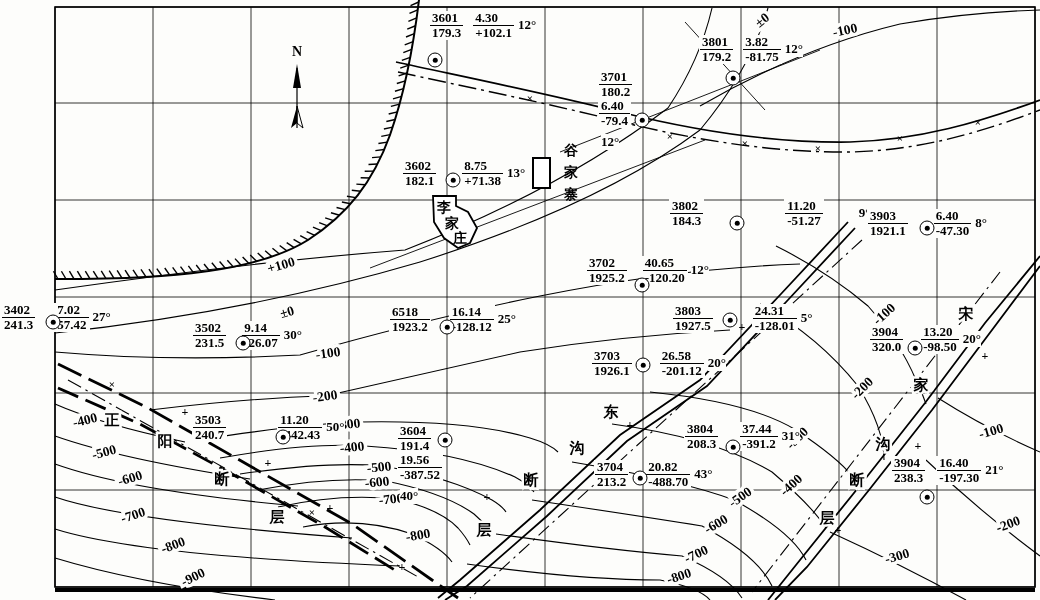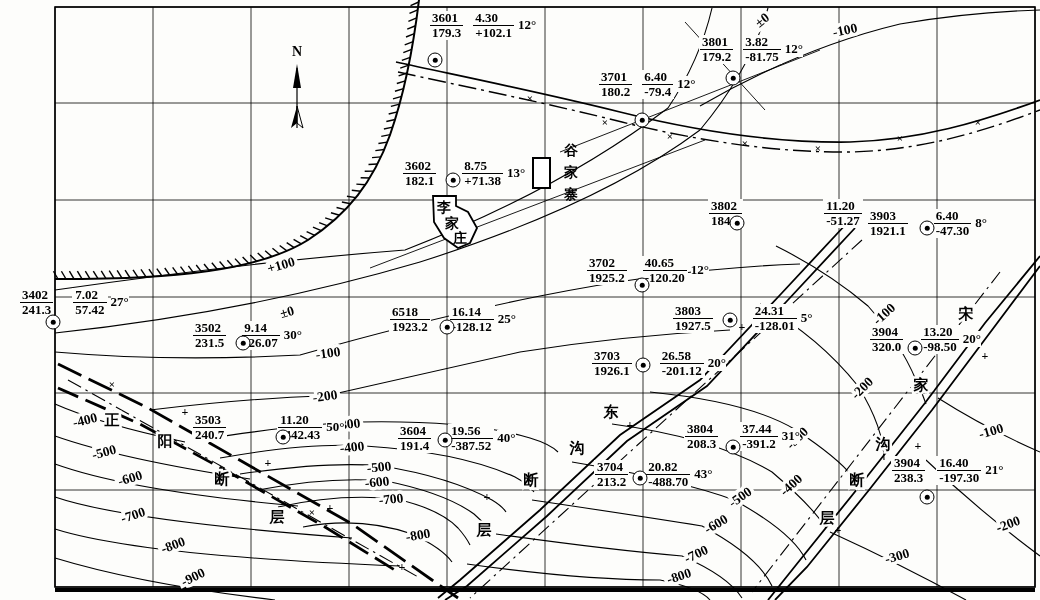--- a/index.html
+++ b/index.html
@@ -270,21 +270,21 @@
           <span class="den">179.3</span>
         </span>
         <span style="display: inline-block; width: 8px;"></span>
         <span class="frac">
           <span class="num">4.30</span>
           <span class="den">+102.1</span>
         </span>
         <span class="dip">12°</span>
       </div>
       <div class="dot" style="left: 642px; top: 120px;"></div>
-      <div class="station" style="left: 598px; top: 70px;">
+      <div class="station" style="left: 598px; top: 70px; flex-direction: column;">
         <span class="frac">
           <span class="num">3701</span>
           <span class="den">180.2</span>
         </span>
         <span style="display: inline-block; width: 8px;"></span>
         <span class="frac">
           <span class="num">6.40</span>
           <span class="den">-79.4</span>
         </span>
         <span class="dip">12°</span>
@@ -309,21 +309,21 @@
           <span class="den">182.1</span>
         </span>
         <span style="display: inline-block; width: 24px;"></span>
         <span class="frac">
           <span class="num">8.75</span>
           <span class="den">+71.38</span>
         </span>
         <span class="dip">13°</span>
       </div>
       <div class="dot" style="left: 737px; top: 223px;"></div>
-      <div class="station" style="left: 708px; top: 199px; gap: 32px;">
+      <div class="station" style="left: 669px; top: 199px; gap: 32px;">
         <span class="frac">
           <span class="num">3802</span>
           <span class="den">184.3</span>
         </span>
         <span style="display: inline-block; width: 16px;"></span>
         <span class="frac">
           <span class="num">11.20</span>
           <span class="den">-51.27</span>
         </span>
         <span class="dip">9°</span>
@@ -348,21 +348,21 @@
           <span class="den">1925.2</span>
         </span>
         <span style="display: inline-block; width: 14px;"></span>
         <span class="frac">
           <span class="num">40.65</span>
           <span class="den">-120.20</span>
         </span>
         <span class="dip">12°</span>
       </div>
       <div class="dot" style="left: 53px; top: 322px;"></div>
-      <div class="station" style="left: 1px; top: 288px; padding-left: 18px;">
+      <div class="station" style="left: 1px; top: 303px;">
         <span class="frac">
           <span class="num">3402</span>
           <span class="den">241.3</span>
         </span>
         <span style="display: inline-block; width: 18px;"></span>
         <span class="frac">
           <span class="num">7.02</span>
           <span class="den">57.42</span>
         </span>
         <span class="dip">27°</span>
@@ -439,21 +439,21 @@
           <span class="den">240.7</span>
         </span>
         <span style="display: inline-block; width: 50px;"></span>
         <span class="frac">
           <span class="num">11.20</span>
           <span class="den">-442.43</span>
         </span>
         <span class="dip">50°</span>
       </div>
       <div class="dot" style="left: 445px; top: 440px;"></div>
-      <div class="station" style="left: 397px; top: 424px;">
+      <div class="station" style="left: 397px; top: 424px; flex-direction: column;">
         <span class="frac">
           <span class="num">3604</span>
           <span class="den">191.4</span>
         </span>
         <span style="display: inline-block; width: 16px;"></span>
         <span class="frac">
           <span class="num">19.56</span>
           <span class="den">-387.52</span>
         </span>
         <span class="dip">40°</span>

